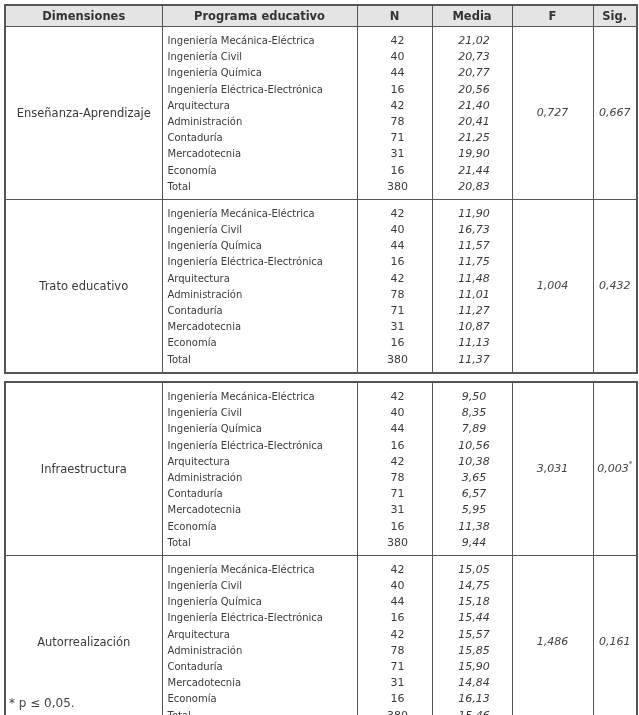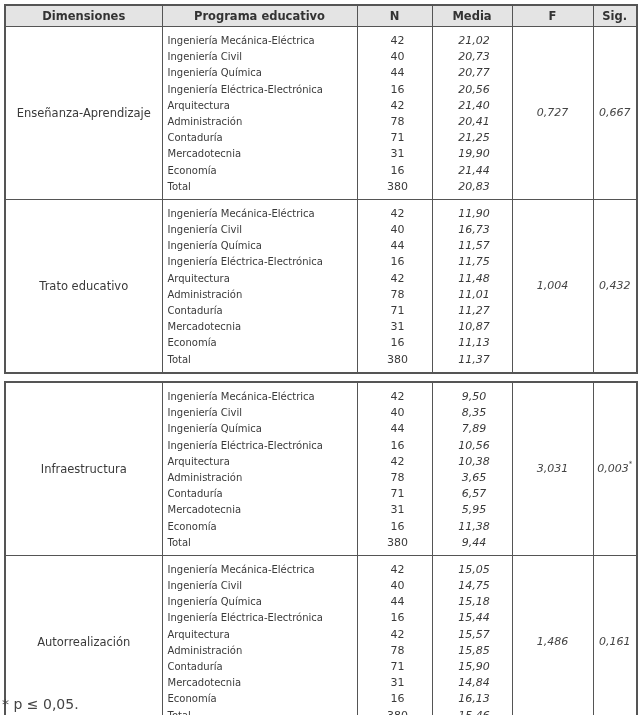--- a/index.html
+++ b/index.html
@@ -29,21 +29,21 @@
   .dim { text-align: center; font-size: 11.5px; color: #3a3a3a; margin-left: 44px; }
   .stat { text-align: center; font-size: 11px; color: #444; font-style: italic; }
   .list { padding: 6px 0 4px 0; }
   .list div { height: 16.2px; line-height: 16.2px; white-space: nowrap; }
   .prog .list div { padding-left: 5px; font-size: 10px; }
   .num .list div { text-align: center; font-size: 11px; }
   .num.n .list div { padding-left: 6px; }
   .num.m .list div { padding-left: 4px; font-style: italic; }
   sup.star { font-size: 7px; vertical-align: top; position: relative; top: -2px; }
   .foot {
-    position: absolute; left: 2px; top: 696px; font-size: 14px; color: #444;
+    position: absolute; left: 9px; top: 696px; font-size: 12px; color: #444;
   }
 </style>
 </head>
 <body>
 
 <table class="t" id="tbl-top">
   <colgroup>
       <col class="c1">
       <col class="c2">
       <col class="c3">

